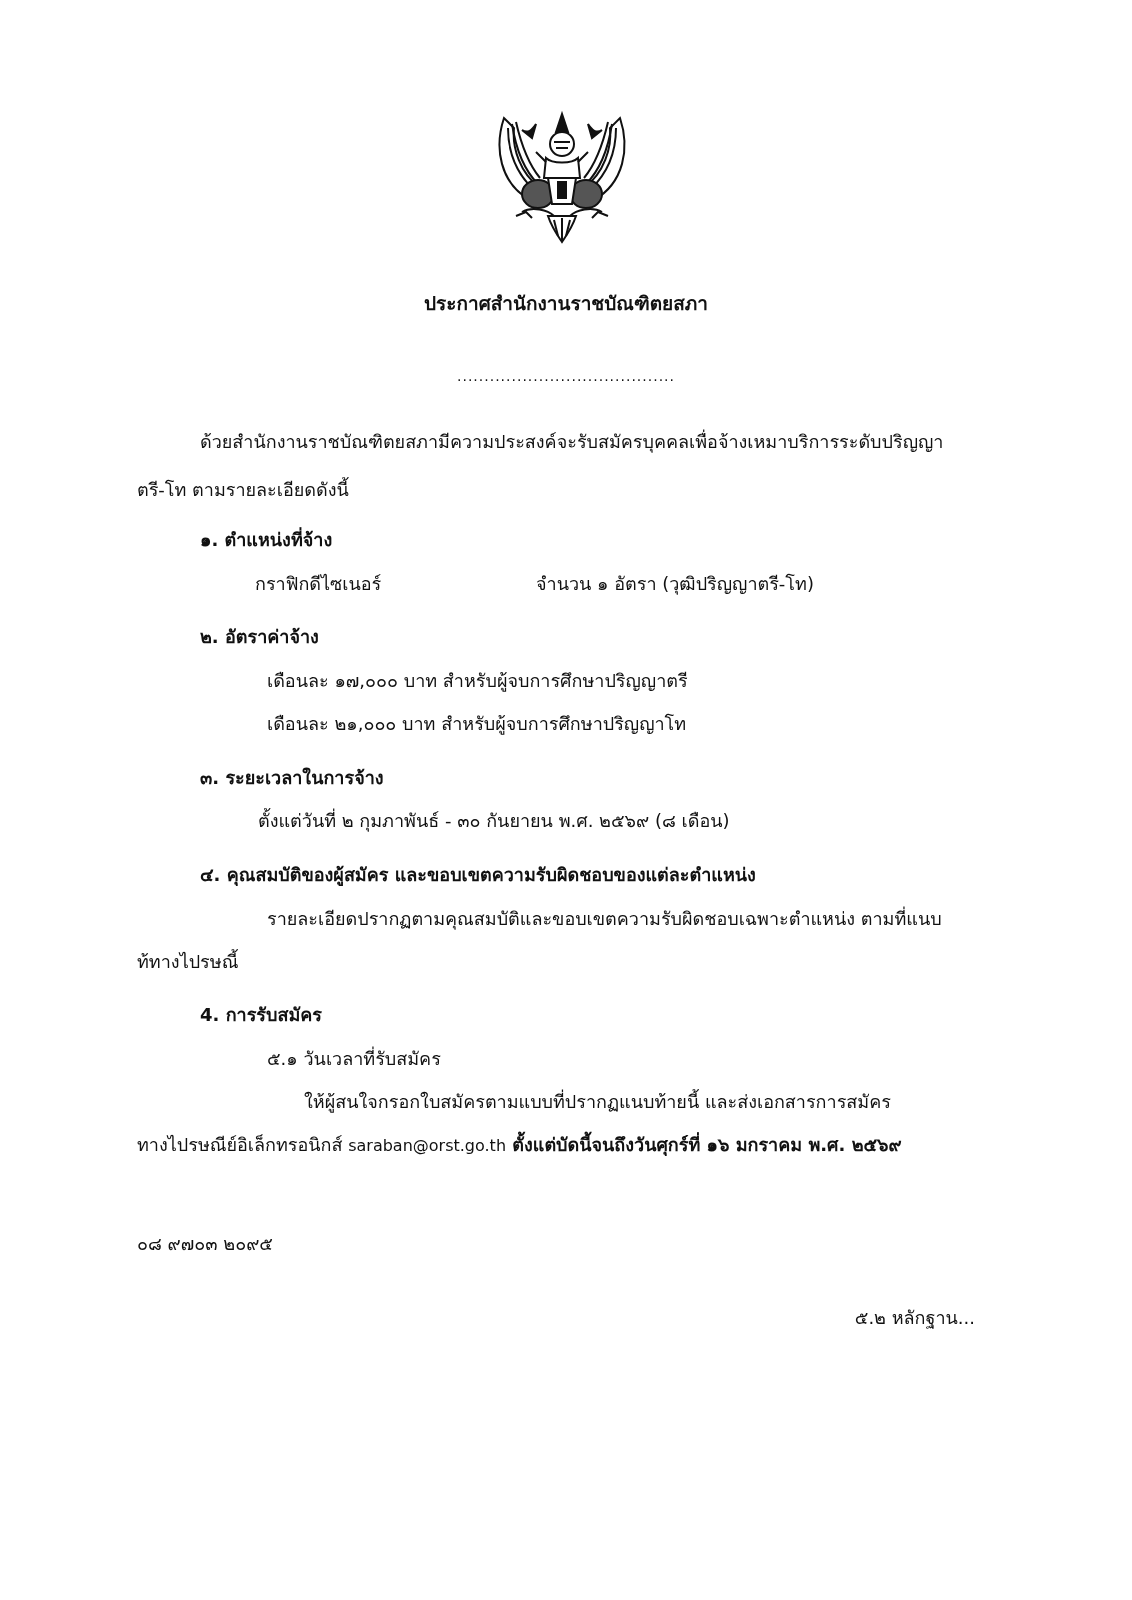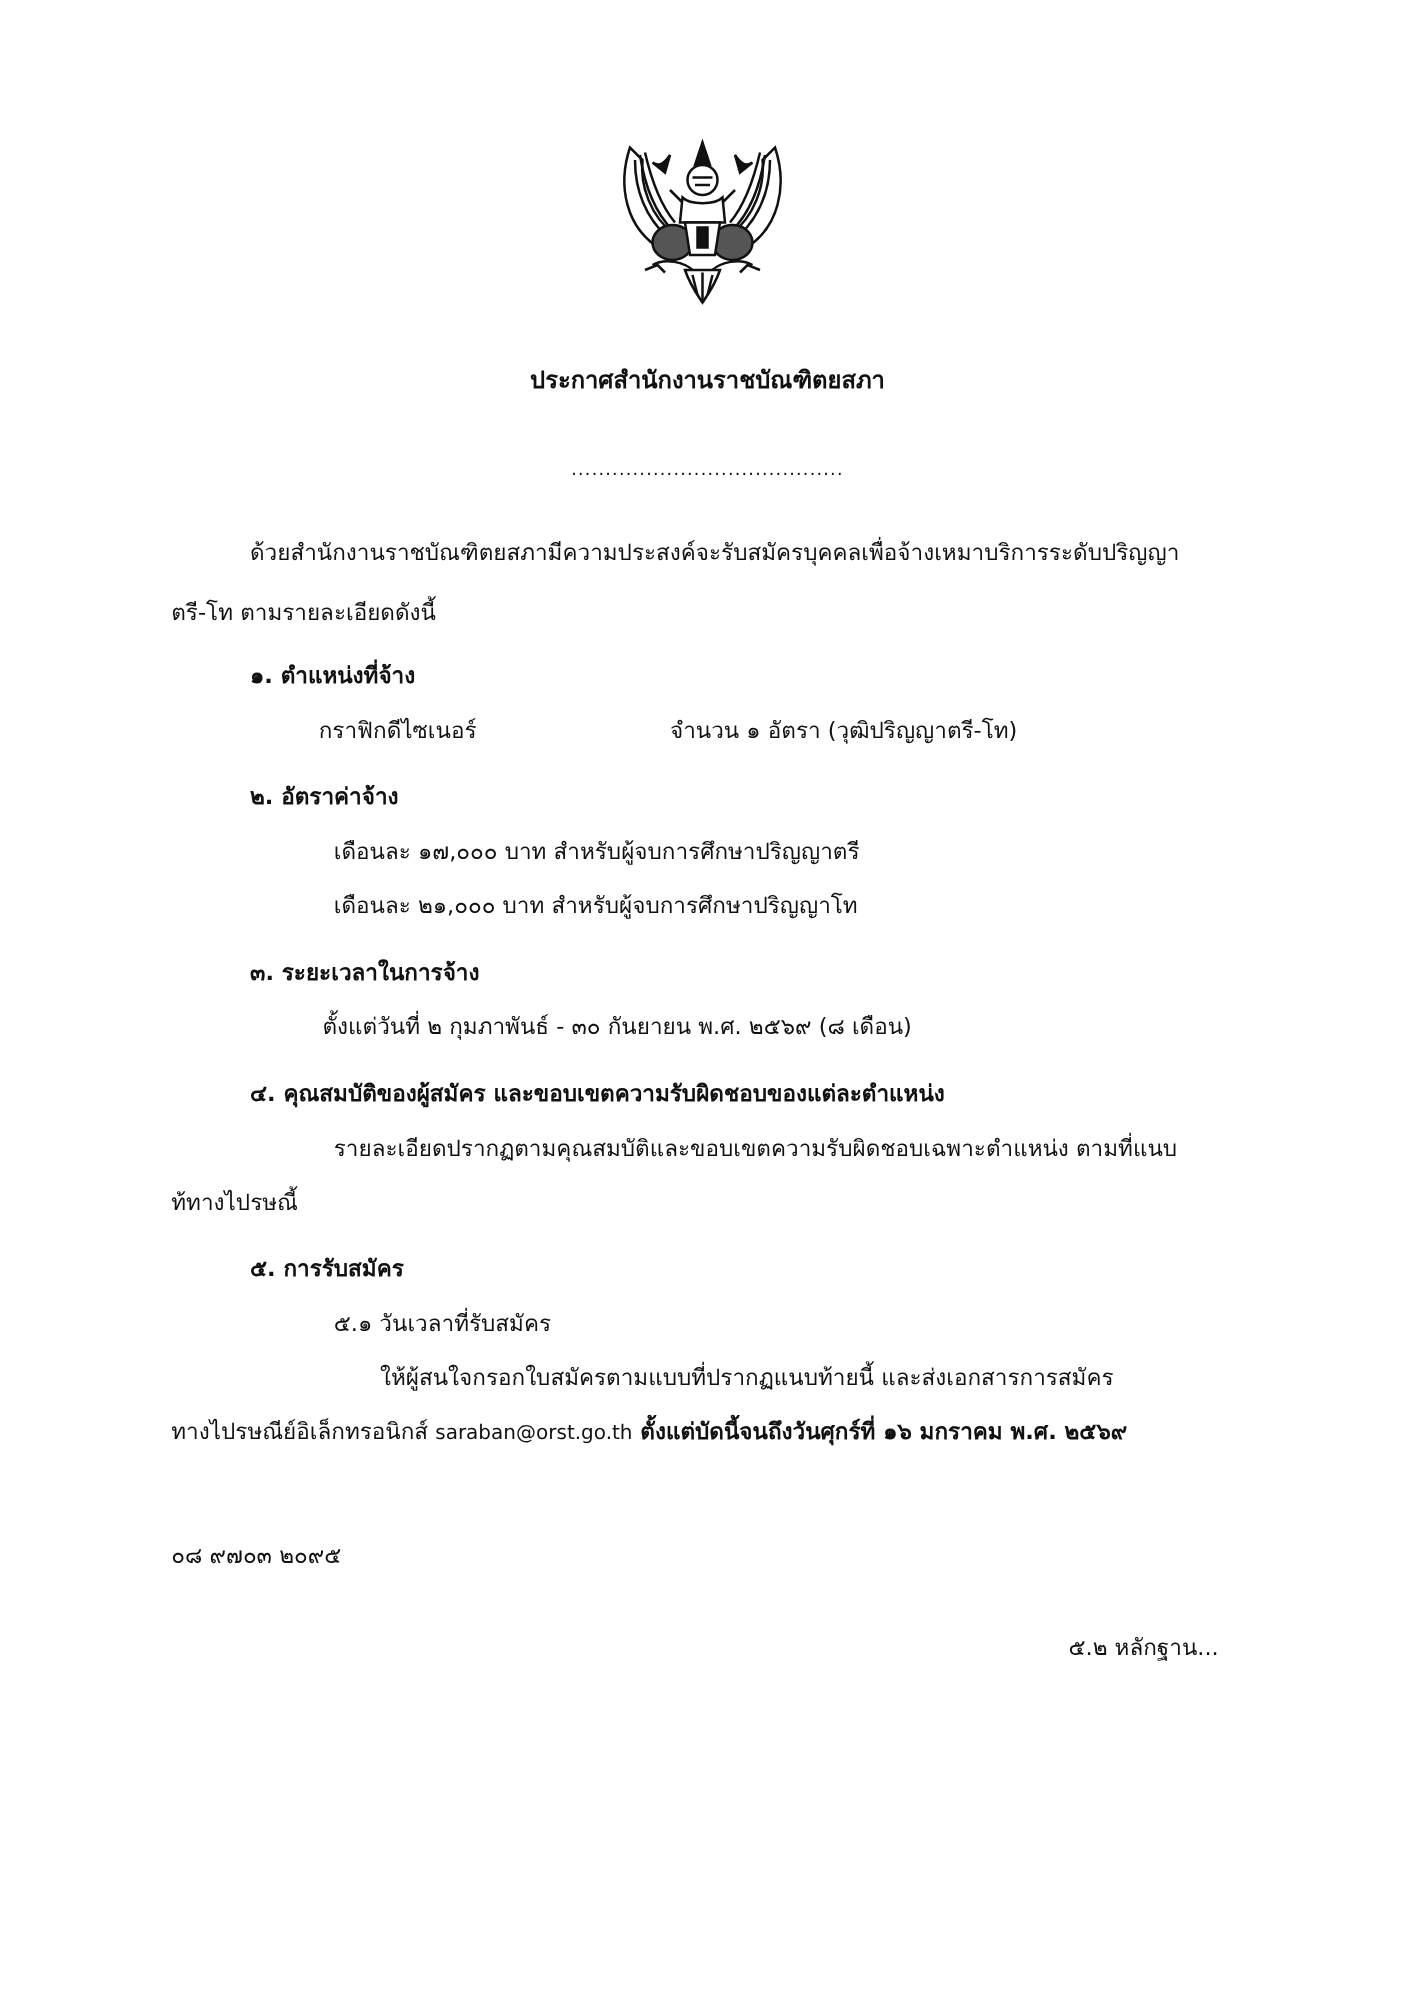--- a/index.html
+++ b/index.html
@@ -58,21 +58,21 @@
   <div class="abs body" style="left:267px; top:666px;">เดือนละ ๑๗,๐๐๐ บาท สำหรับผู้จบการศึกษาปริญญาตรี</div>
   <div class="abs body" style="left:267px; top:709px;">เดือนละ ๒๑,๐๐๐ บาท สำหรับผู้จบการศึกษาปริญญาโท</div>
 
   <div class="abs body bold" style="left:200px; top:763px;">๓. ระยะเวลาในการจ้าง</div>
   <div class="abs body" style="left:258px; top:806px;">ตั้งแต่วันที่ ๒ กุมภาพันธ์ - ๓๐ กันยายน พ.ศ. ๒๕๖๙ (๘ เดือน)</div>
 
   <div class="abs body bold" style="left:200px; top:860px;">๔. คุณสมบัติของผู้สมัคร และขอบเขตความรับผิดชอบของแต่ละตำแหน่ง</div>
   <div class="abs body" style="left:267px; top:904px;">รายละเอียดปรากฏตามคุณสมบัติและขอบเขตความรับผิดชอบเฉพาะตำแหน่ง ตามที่แนบ</div>
   <div class="abs body" style="left:137px; top:947px;">ท้ทางไปรษณี้</div>
 
-  <div class="abs body bold" style="left:200px; top:1000px;">๕. การรับสมัคร</div>
+  <div class="abs body bold" style="left:200px; top:1000px;">4. การรับสมัคร</div>
   <div class="abs body" style="left:267px; top:1044px;">๕.๑ วันเวลาที่รับสมัคร</div>
   <div class="abs body" style="left:304px; top:1087px;">ให้ผู้สนใจกรอกใบสมัครตามแบบที่ปรากฏแนบท้ายนี้ และส่งเอกสารการสมัคร</div>
   <div class="abs body" style="left:137px; top:1130px;">
     <span>ทางไปรษณีย์อิเล็กทรอนิกส์ </span><span style="font-size:16px;">saraban@orst.go.th</span><span class="bold"> ตั้งแต่บัดนี้จนถึงวันศุกร์ที่ ๑๖ มกราคม พ.ศ. ๒๕๖๙</span>
   </div>
   <div class="abs body" style="left:137px; top:1217px;margin-top:12px;">๐๘ ๙๗๐๓ ๒๐๙๕</div>
 
   <div class="abs body" style="right:157px; top:1303px;">๕.๒ หลักฐาน...</div>
 </div>
 

